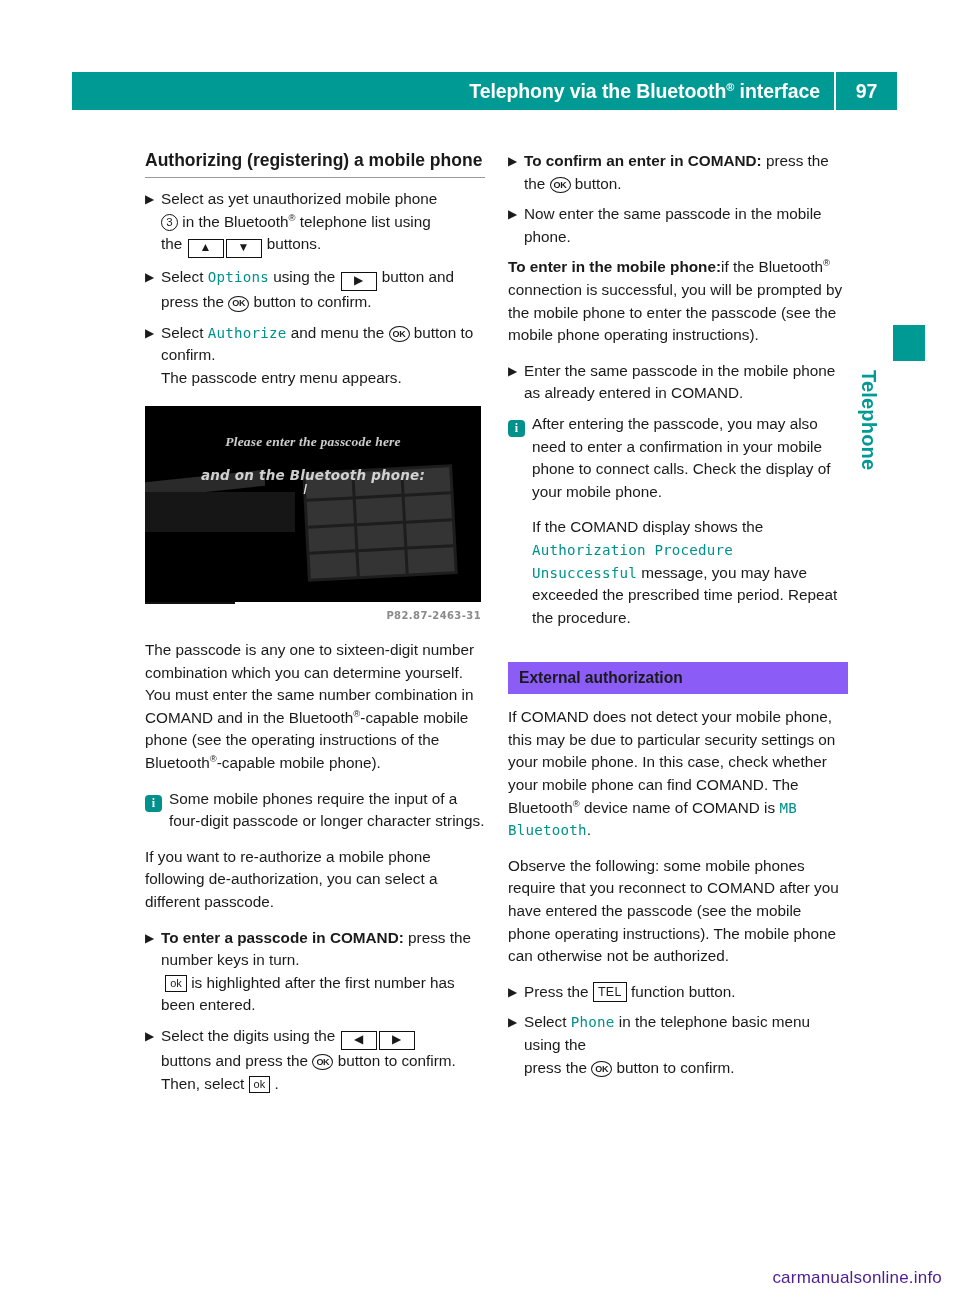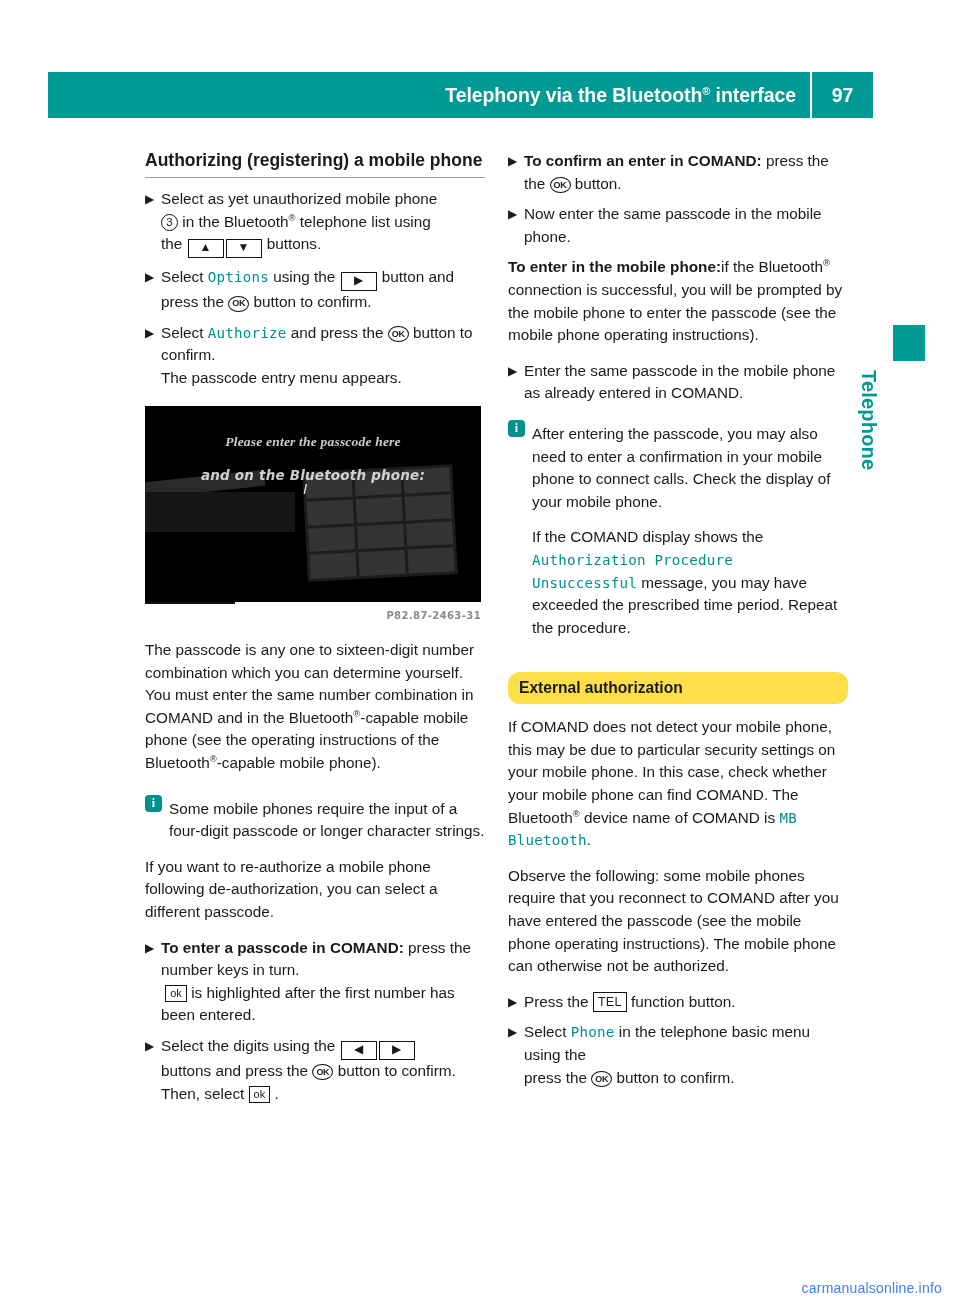--- a/index.html
+++ b/index.html
@@ -12,24 +12,24 @@
     height: 1302px;
     position: relative;
     font-family: "Liberation Sans", sans-serif;
     color: #1a1a1a;
     overflow: hidden;
   }
 
   
   #header-bar {
     position: absolute;
-    left: 48px;
+    left: 72px;
     top: 72px;
     width: 825px;
-    height: 46px;
+    height: 38px;
     background: #009a95;
     display: flex;
     align-items: center;
     justify-content: flex-end;
   }
   #header-title {
     font-size: 19.5px;
     font-weight: bold;
     color: #ffffff;
     letter-spacing: -0.1px;
@@ -115,31 +115,30 @@
 
   
   .note {
     display: flex;
     font-size: 15.3px;
     line-height: 22.6px;
     margin: 0 0 13px 0;
   }
   .note .note-icon { flex: 0 0 24px; padding-top: 3px; }
   .note .note-body { flex: 1 1 auto; }
-  .note .note-body p { margin: 10px 0 0 0; }
+  .note .note-body p { margin: 0 0 0 0; }
   .note .note-body p + p { margin-top: 13px; }
 
   
   .section-band {
-    background: #fde047;
+    background: #8b5cf6;
     font-size: 15.6px;
     font-weight: bold;
     padding: 7px 0 7px 11px;
     margin: 0 0 12px 0;
-    border-radius: 12px;
   }
 
   
   .cmd {
     color: #00918c;
     font-family: "DejaVu Sans Mono", monospace;
     font-size: 14.2px;
     letter-spacing: 0.2px;
   }
   b.lead { font-weight: bold; }
@@ -363,23 +362,23 @@
     color: #009a95;
     font-size: 20px;
     font-weight: bold;
     letter-spacing: 0.2px;
   }
 
   
   #watermark {
     position: absolute;
     right: 18px;
-    bottom: 6px;
-    font-size: 14px;
-    color: #3b82f6;
+    bottom: 14px;
+    font-size: 17px;
+    color: #4c1d95;
     letter-spacing: 0.2px;
   }
 </style>
 </head>
 <body>
 
 <div id="header-bar">
   <div id="header-title"><span>Telephony via the Bluetooth</span><sup>®</sup><span> interface</span></div>
   <div id="header-divider"></div>
   <div id="header-page">97</div>
@@ -411,21 +410,21 @@
       <span>button and press the</span>
       <span class="ok-knob">OK</span>
       <span>button to confirm.</span>
     </span>
   </div>
 
   <div class="step">
     <span class="marker">▶</span>
     <span class="txt"><span>Select</span>
       <span class="cmd">Authorize</span>
-      <span>and press the</span>
+      <span>and menu the</span>
       <span class="ok-knob">OK</span>
       <span>button to confirm.</span>
       <span class="indent2">The passcode entry menu appears.</span>
     </span>
   </div>
 
   <div id="figure">
     <div id="figure-screen">
       <div id="fig-dash"></div>
       <div id="fig-dash2"></div>

